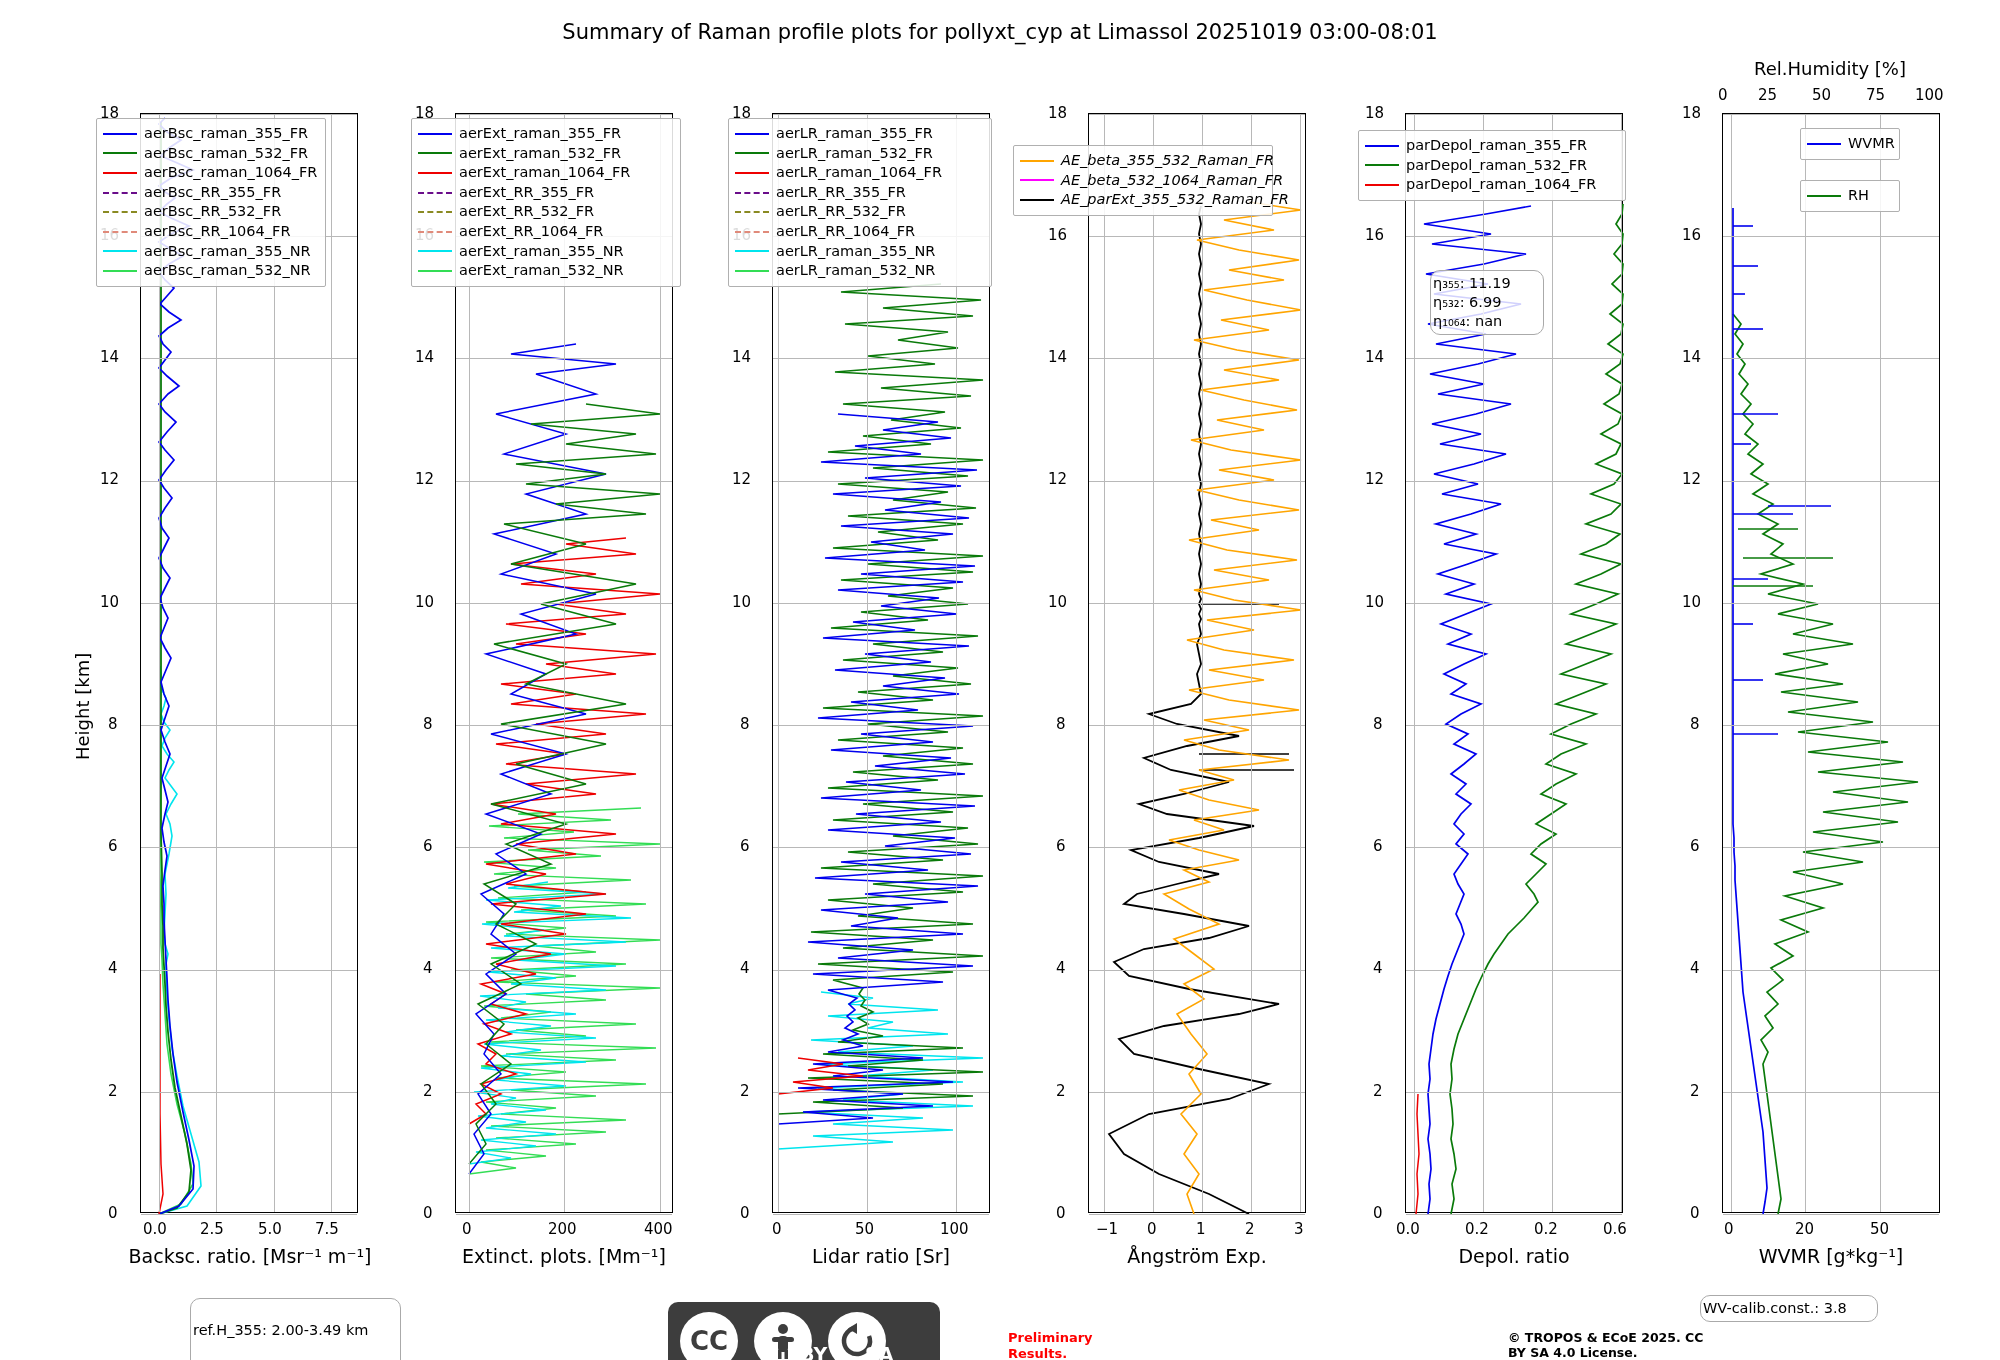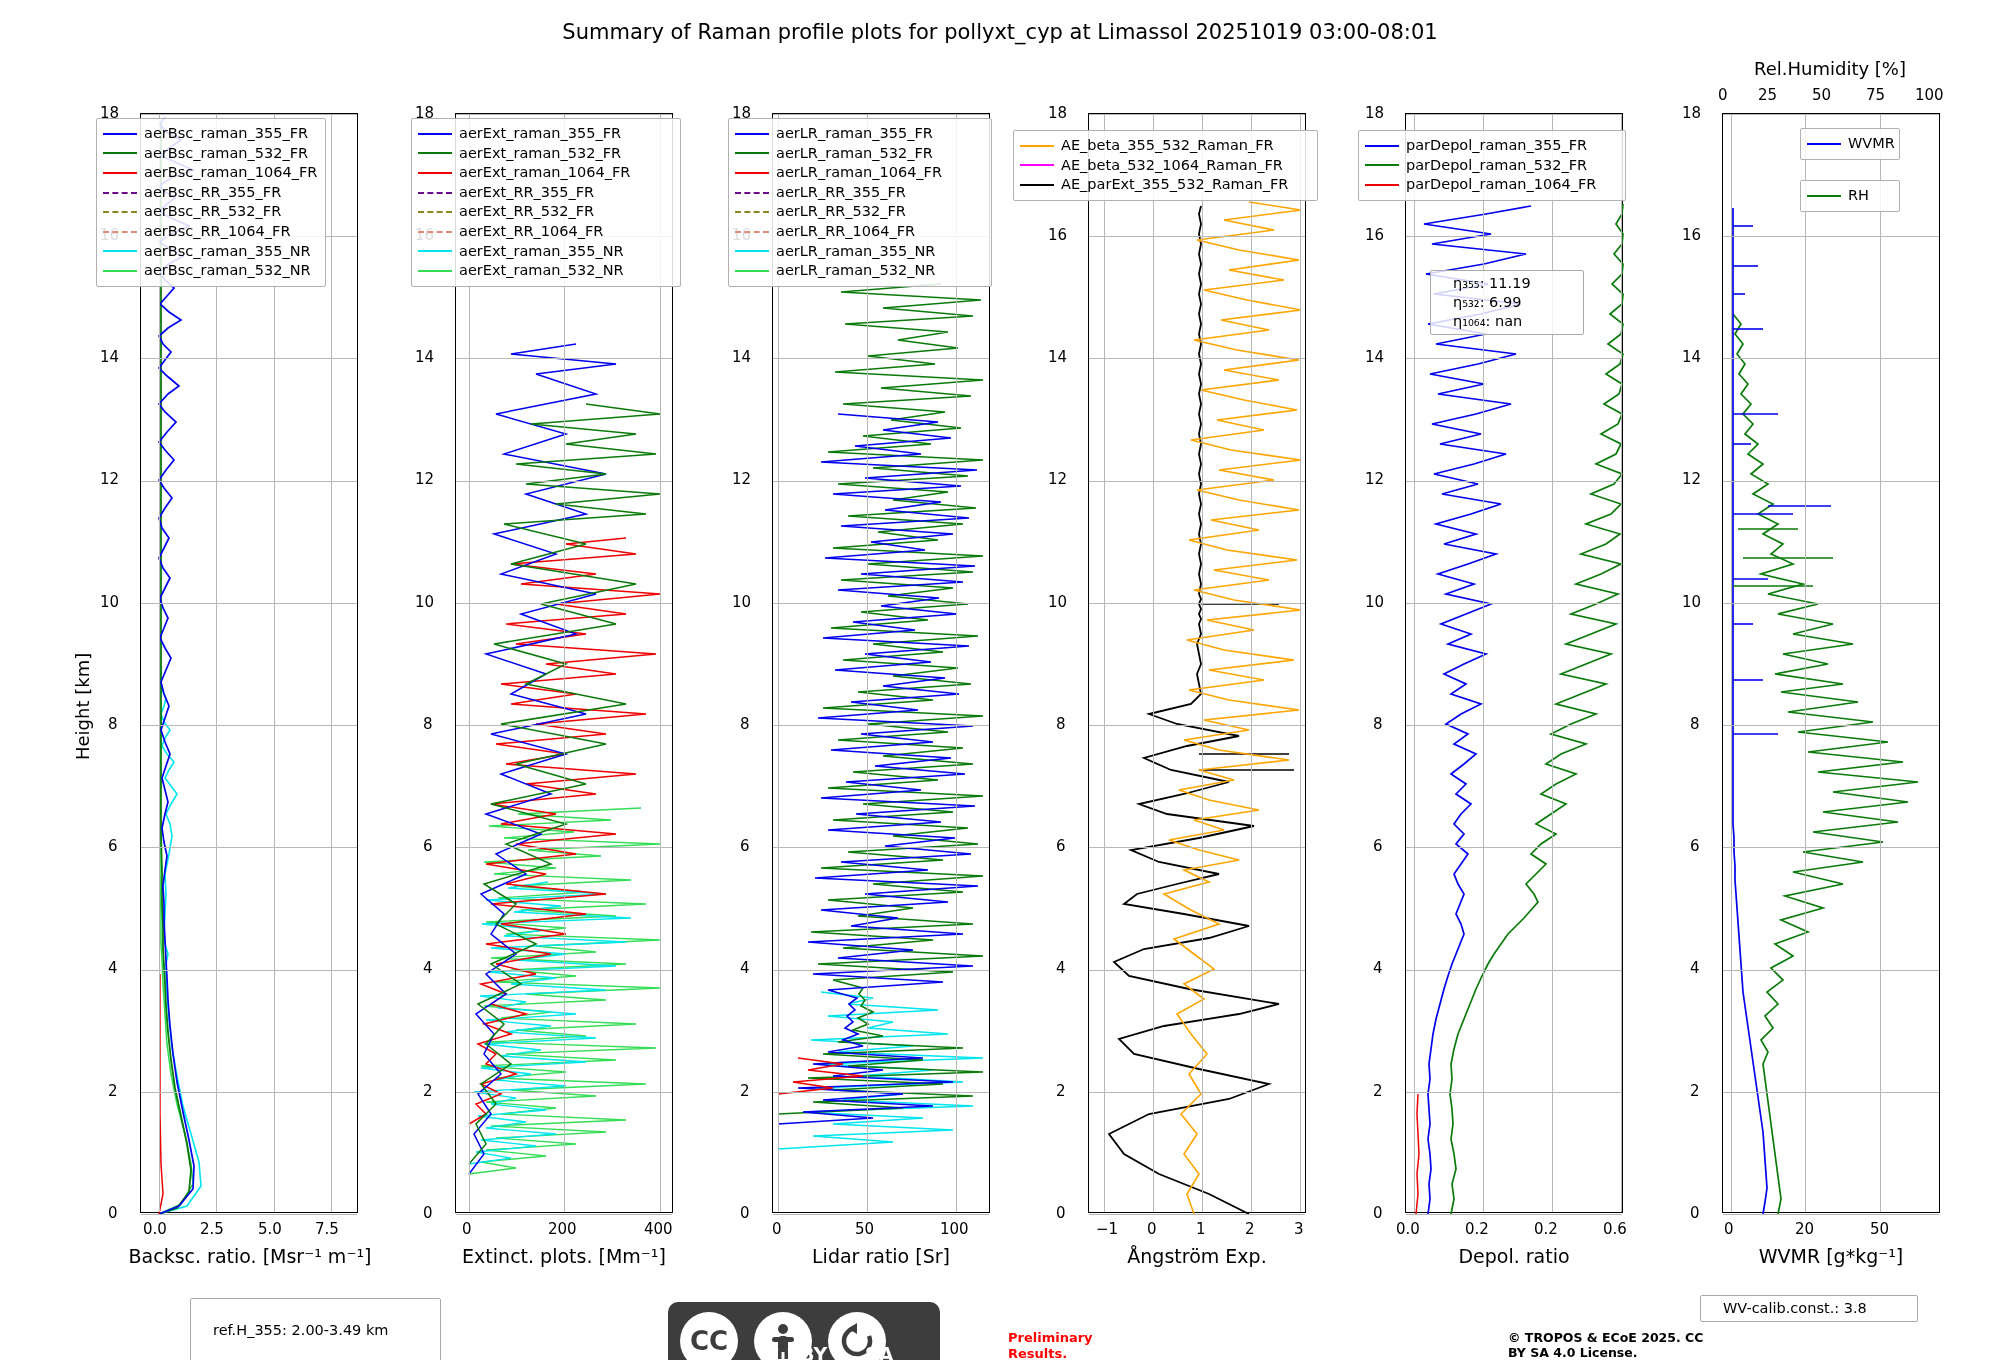--- a/index.html
+++ b/index.html
@@ -30,21 +30,21 @@
     border:1px solid #b0b0b0;border-radius:2px;
     padding:5px 7px 5px 6px;font-size:14.5px;line-height:19.6px;
     box-sizing:border-box;z-index:20;
   }
   .legend .row{display:flex;align-items:center;white-space:nowrap;height:19.6px;}
   .legend .swatch{display:inline-block;width:34px;height:0;border-top-width:2px;margin-right:7px;flex:0 0 34px;}
   .legend .lbl{font-size:14.5px;}
   
   .annbox{
     position:absolute;background:rgba(255,255,255,0.82);
-    border:1px solid #aaa;border-radius:2px;padding:3px 22px;
+    border:1px solid #aaa;border-radius:10px;padding:3px 2px;
     font-size:14.5px;line-height:19px;white-space:pre-line;z-index:25;
   }
   .bold-note{position:absolute;font-size:12.5px;line-height:15px;font-weight:bold;}
   .prelim{position:absolute;font-size:13px;line-height:16px;color:#ff0000;font-weight:bold;}
   
   .ccbadge{position:absolute;background:#3d3d3d;border-radius:10px;display:flex;align-items:center;}
   .cccircle{
     border-radius:50%;background:#fff;color:#3d3d3d;
     display:flex;align-items:center;justify-content:center;font-weight:bold;
   }
@@ -336,21 +336,21 @@
   <div class="tick-lbl" style="left:1048px;top:348px;">14</div>
   <div class="tick-lbl" style="left:1048px;top:226px;">16</div>
   <div class="tick-lbl" style="left:1048px;top:104px;">18</div>
   <div class="tick-lbl" style="left:1096px;top:1220px;">−1</div>
   <div class="tick-lbl" style="left:1147px;top:1220px;">0</div>
   <div class="tick-lbl" style="left:1196px;top:1220px;">1</div>
   <div class="tick-lbl" style="left:1245px;top:1220px;">2</div>
   <div class="tick-lbl" style="left:1294px;top:1220px;">3</div>
   <div class="xlabel" style="left:1047px;top:1245px;width:300px;">Ångström Exp.</div>
 
-  <div class="legend" style="left:1013px;top:130px;width:305px;">
+  <div class="legend" style="left:1013px;top:145px;width:260px;font-style:italic;">
     <div class="row">
         <span class="swatch" style="border-top:2px solid #ffa500;"></span>
         <span class="lbl">AE_beta_355_532_Raman_FR</span>
       </div>
     <div class="row">
         <span class="swatch" style="border-top:2px solid #ff00ff;"></span>
         <span class="lbl">AE_beta_532_1064_Raman_FR</span>
       </div>
     <div class="row">
         <span class="swatch" style="border-top:2px solid #000000;"></span>

